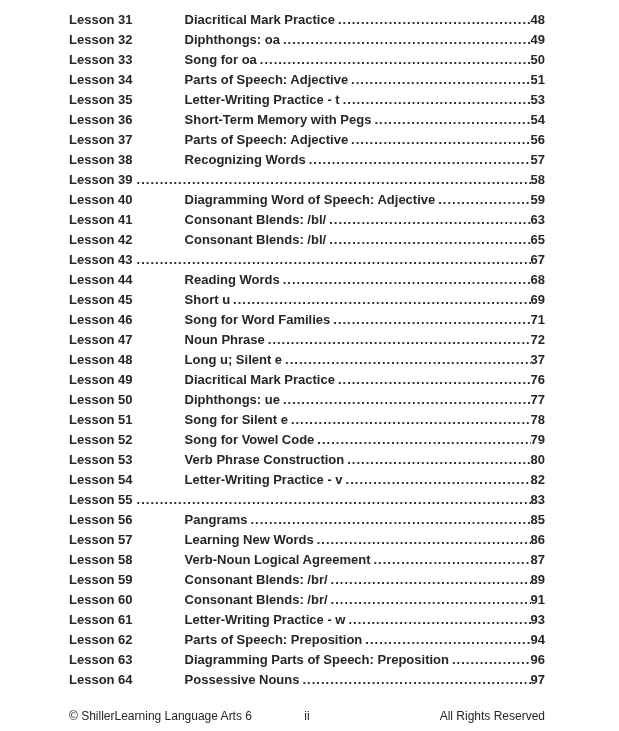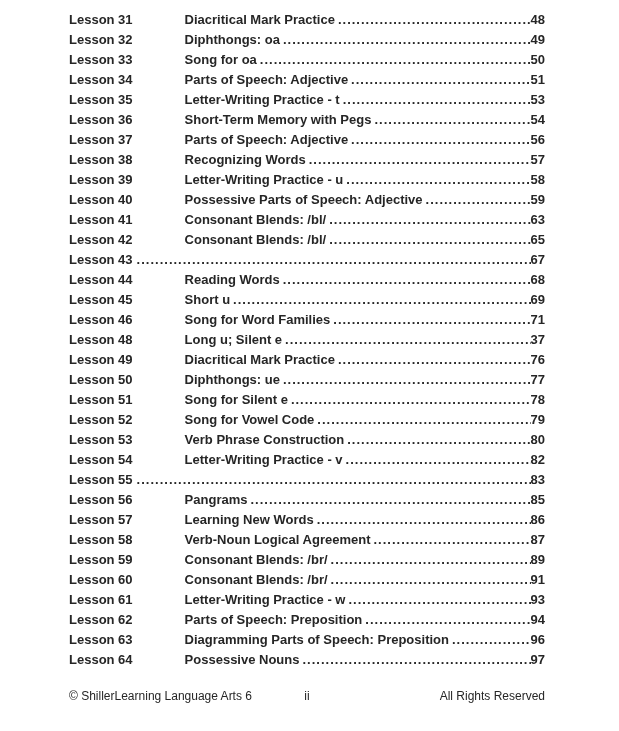--- a/index.html
+++ b/index.html
@@ -137,28 +137,27 @@
 
     <div class="toc-row">
       <span class="lesson">Lesson 38</span>
       <span class="title">Recognizing Words</span>
       <span class="leader"></span>
       <span class="pagenum">57</span>
     </div>
 
     <div class="toc-row">
       <span class="lesson">Lesson 39</span>
-      <span class="title">Letter-Writing Practice - u</span>
       <span class="leader"></span>
       <span class="pagenum">58</span>
     </div>
 
     <div class="toc-row">
       <span class="lesson">Lesson 40</span>
-      <span class="title">Possessive Parts of Speech: Adjective</span>
+      <span class="title">Diagramming Word of Speech: Adjective</span>
       <span class="leader"></span>
       <span class="pagenum">59</span>
     </div>
 
     <div class="toc-row">
       <span class="lesson">Lesson 41</span>
       <span class="title">Consonant Blends: /bl/</span>
       <span class="leader"></span>
       <span class="pagenum">63</span>
     </div>
@@ -190,20 +189,26 @@
       <span class="pagenum">69</span>
     </div>
 
     <div class="toc-row">
       <span class="lesson">Lesson 46</span>
       <span class="title">Song for Word Families</span>
       <span class="leader"></span>
       <span class="pagenum">71</span>
     </div>
 
+    <div class="toc-row">
+      <span class="lesson">Lesson 47</span>
+      <span class="title">Noun Phrase</span>
+      <span class="leader"></span>
+      <span class="pagenum">72</span>
+    </div>
 
     <div class="toc-row">
       <span class="lesson">Lesson 48</span>
       <span class="title">Long u; Silent e</span>
       <span class="leader"></span>
       <span class="pagenum">37</span>
     </div>
 
     <div class="toc-row">
       <span class="lesson">Lesson 49</span>

